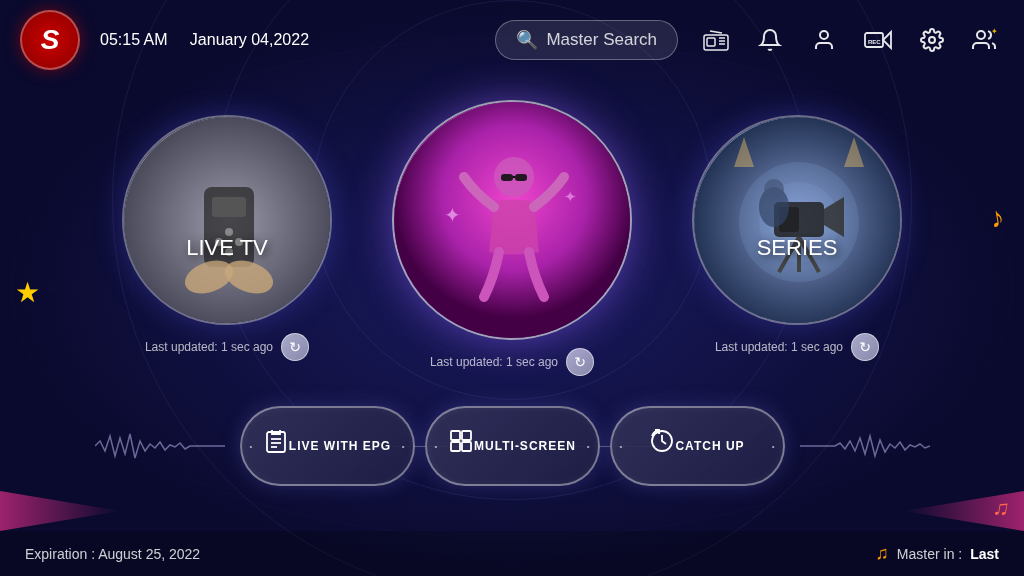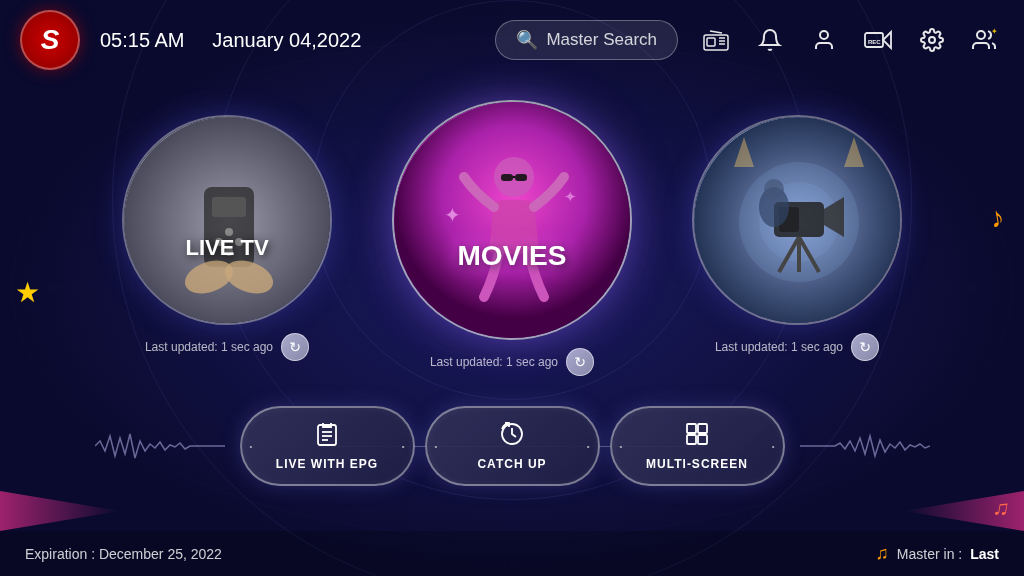--- a/index.html
+++ b/index.html
@@ -51,21 +51,21 @@
       border: 2px solid rgba(255,255,255,0.3);
       font-size: 28px;
       font-weight: bold;
       color: white;
       font-style: italic;
       box-shadow: 0 0 15px rgba(200,0,0,0.5);
     }
 
     .datetime {
       color: white;
-      font-size: 20px;
+      font-size: 16px;
       margin-right: auto;
     }
 
     .search-bar {
       background: rgba(255,255,255,0.1);
       border: 1px solid rgba(255,255,255,0.3);
       border-radius: 25px;
       padding: 8px 20px;
       display: flex;
       align-items: center;
@@ -204,21 +204,21 @@
     }
 
     .card-label {
       position: absolute;
       bottom: 30%;
       left: 0;
       right: 0;
       text-align: center;
       color: white;
       font-size: 22px;
-      font-weight: bold;
+      font-weight: normal;
       text-shadow: 2px 2px 8px rgba(0,0,0,0.8);
       z-index: 5;
     }
 
     .circle-card.movies .card-label {
       font-size: 26px;
       color: #ffffff;
       text-shadow: 0 0 20px rgba(255,100,255,0.8), 2px 2px 8px rgba(0,0,0,0.8);
     }
 
@@ -287,21 +287,21 @@
       right: -140px;
     }
 
     .pill-button {
       width: 175px;
       height: 80px;
       border-radius: 40px;
       background: linear-gradient(135deg, rgba(50,50,90,0.9), rgba(30,30,70,0.95));
       border: 2px solid rgba(255,255,255,0.4);
       display: flex;
-      flex-direction: column;
+      flex-direction: row;
       align-items: center;
       justify-content: center;
       cursor: pointer;
       position: relative;
       z-index: 1;
       margin: 0 5px;
       box-shadow: 0 0 20px rgba(100,100,200,0.3), inset 0 0 10px rgba(255,255,255,0.05);
       transition: all 0.2s;
     }
 
@@ -585,21 +585,20 @@
             <path d="M100 105 Q80 90 70 75" stroke="#cc66bb" stroke-width="10" fill="none" stroke-linecap="round"></path>
             <path d="M140 105 Q160 90 170 75" stroke="#cc66bb" stroke-width="10" fill="none" stroke-linecap="round"></path>
 
             <path d="M105 150 Q100 175 90 195" stroke="#cc55bb" stroke-width="10" fill="none" stroke-linecap="round"></path>
             <path d="M135 150 Q140 175 150 195" stroke="#cc55bb" stroke-width="10" fill="none" stroke-linecap="round"></path>
 
             <text x="50" y="120" font-size="20" fill="rgba(255,200,255,0.6)">✦</text>
             <text x="170" y="100" font-size="15" fill="rgba(255,200,255,0.5)">✦</text>
           </svg>
         </div>
-        <div class="card-label" style="font-size:28px;bottom:28%">MOVIES</div>
       </div>
       <div class="card-footer">
         <span class="last-updated">Last updated: 1 sec ago</span>
         <div class="refresh-btn">↻</div>
       </div>
     </div>
 
     <div class="card-wrapper">
       <div class="circle-card">
         <div class="series-bg">
@@ -623,20 +622,21 @@
             <line x1="105" y1="120" x2="125" y2="155" stroke="#444" stroke-width="4"></line>
             <line x1="105" y1="120" x2="105" y2="155" stroke="#444" stroke-width="4"></line>
 
             <ellipse cx="80" cy="90" rx="15" ry="20" fill="#334466" opacity="0.7"></ellipse>
             <circle cx="80" cy="72" r="10" fill="#445577" opacity="0.7"></circle>
 
             <path d="M50 20 L40 50 L60 50 Z" fill="#ffcc66" opacity="0.4"></path>
             <path d="M160 20 L150 50 L170 50 Z" fill="#ffcc66" opacity="0.4"></path>
           </svg>
         </div>
+        <div class="card-label">SERIES</div>
       </div>
       <div class="card-footer">
         <span class="last-updated">Last updated: 1 sec ago</span>
         <div class="refresh-btn">↻</div>
       </div>
     </div>
 
   </div>
 
   <div class="bottom-buttons">
@@ -656,54 +656,54 @@
           <line x1="8" y1="15" x2="18" y2="15"></line>
           <line x1="8" y1="19" x2="14" y2="19"></line>
         </svg>
       </div>
       <span class="btn-label">LIVE WITH EPG</span>
     </div>
 
     <div class="pill-button">
       <div class="btn-icon">
         <svg width="26" height="26" viewBox="0 0 26 26" fill="none" stroke="white" stroke-width="1.8">
+          <rect x="3" y="3" width="9" height="9" rx="1"></rect>
+          <rect x="14" y="3" width="9" height="9" rx="1"></rect>
+          <rect x="3" y="14" width="9" height="9" rx="1"></rect>
+          <rect x="14" y="14" width="9" height="9" rx="1"></rect>
+        </svg>
+      </div>
+      <span class="btn-label">MULTI-SCREEN</span>
+    </div>
+
+    <div class="pill-button">
+      <div class="btn-icon">
+        <svg width="26" height="26" viewBox="0 0 26 26" fill="none" stroke="white" stroke-width="1.8">
           <circle cx="13" cy="13" r="10"></circle>
           <polyline points="13,7 13,13 17,16"></polyline>
           <path d="M3 8 Q5 3 10 2" stroke="white" stroke-width="1.8" fill="none" marker-end="url(#arr)"></path>
           <polyline points="6,2 10,2 10,6" stroke="white" stroke-width="1.8" fill="none"></polyline>
         </svg>
       </div>
       <span class="btn-label">CATCH UP</span>
     </div>
 
-    <div class="pill-button">
-      <div class="btn-icon">
-        <svg width="26" height="26" viewBox="0 0 26 26" fill="none" stroke="white" stroke-width="1.8">
-          <rect x="3" y="3" width="9" height="9" rx="1"></rect>
-          <rect x="14" y="3" width="9" height="9" rx="1"></rect>
-          <rect x="3" y="14" width="9" height="9" rx="1"></rect>
-          <rect x="14" y="14" width="9" height="9" rx="1"></rect>
-        </svg>
-      </div>
-      <span class="btn-label">MULTI-SCREEN</span>
-    </div>
-
     <div class="waveform-right">
       <svg width="130" height="40" viewBox="0 0 130 40">
         <polyline points="0,20 5,20 10,20 15,20 20,20 25,20 30,20 35,20 40,17 45,23 50,15 55,25 60,12 65,28 70,10 75,30 80,14 85,26 90,18 95,22 100,16 105,24 110,19 115,21 120,18 125,22 130,20" stroke="rgba(200,200,255,0.5)" stroke-width="1.5" fill="none"></polyline>
       </svg>
     </div>
 
   </div>
 
 </div>
 
 <div class="status-bar">
   <div class="expiration">
     <span>Expiration :</span>
-    <span>December 25, 2022</span>
+    <span>August 25, 2022</span>
   </div>
   <div class="logged-in">
     <span style="color:#ff9900;font-size:18px;">♫</span>
     <span>Master in :</span>
     <span class="username">Last</span>
   </div>
 </div>
 
 </body></html>

